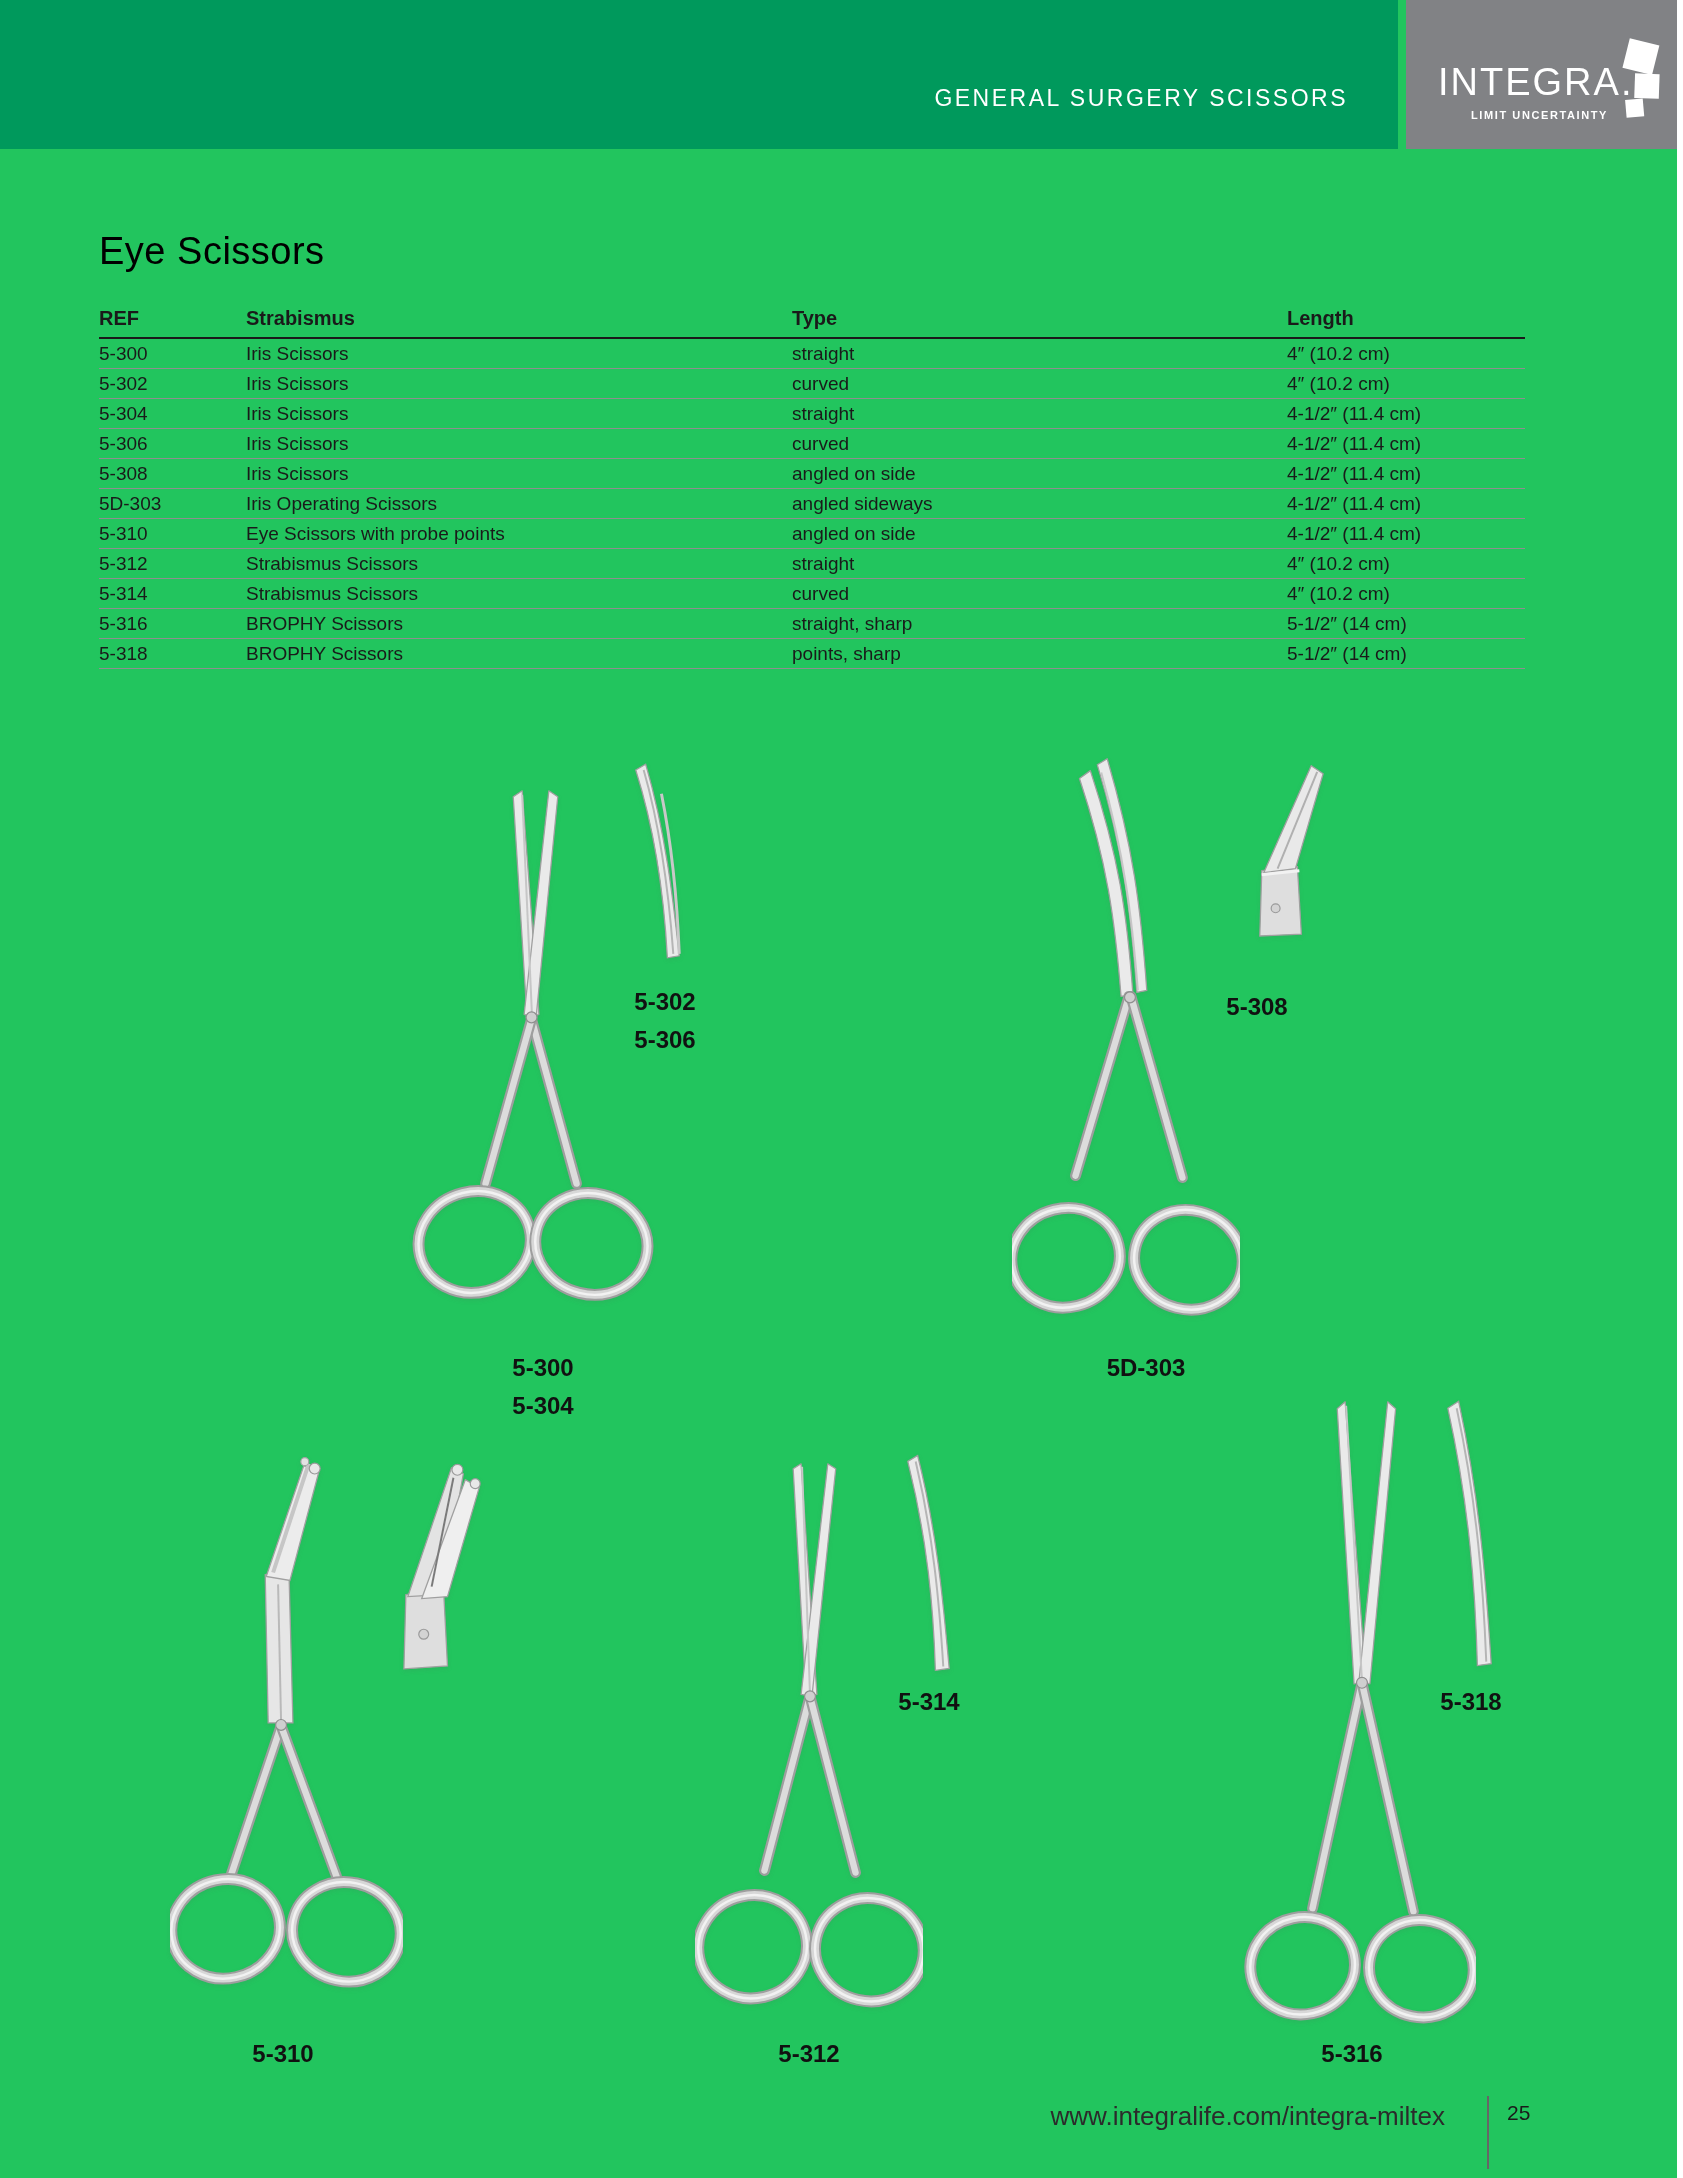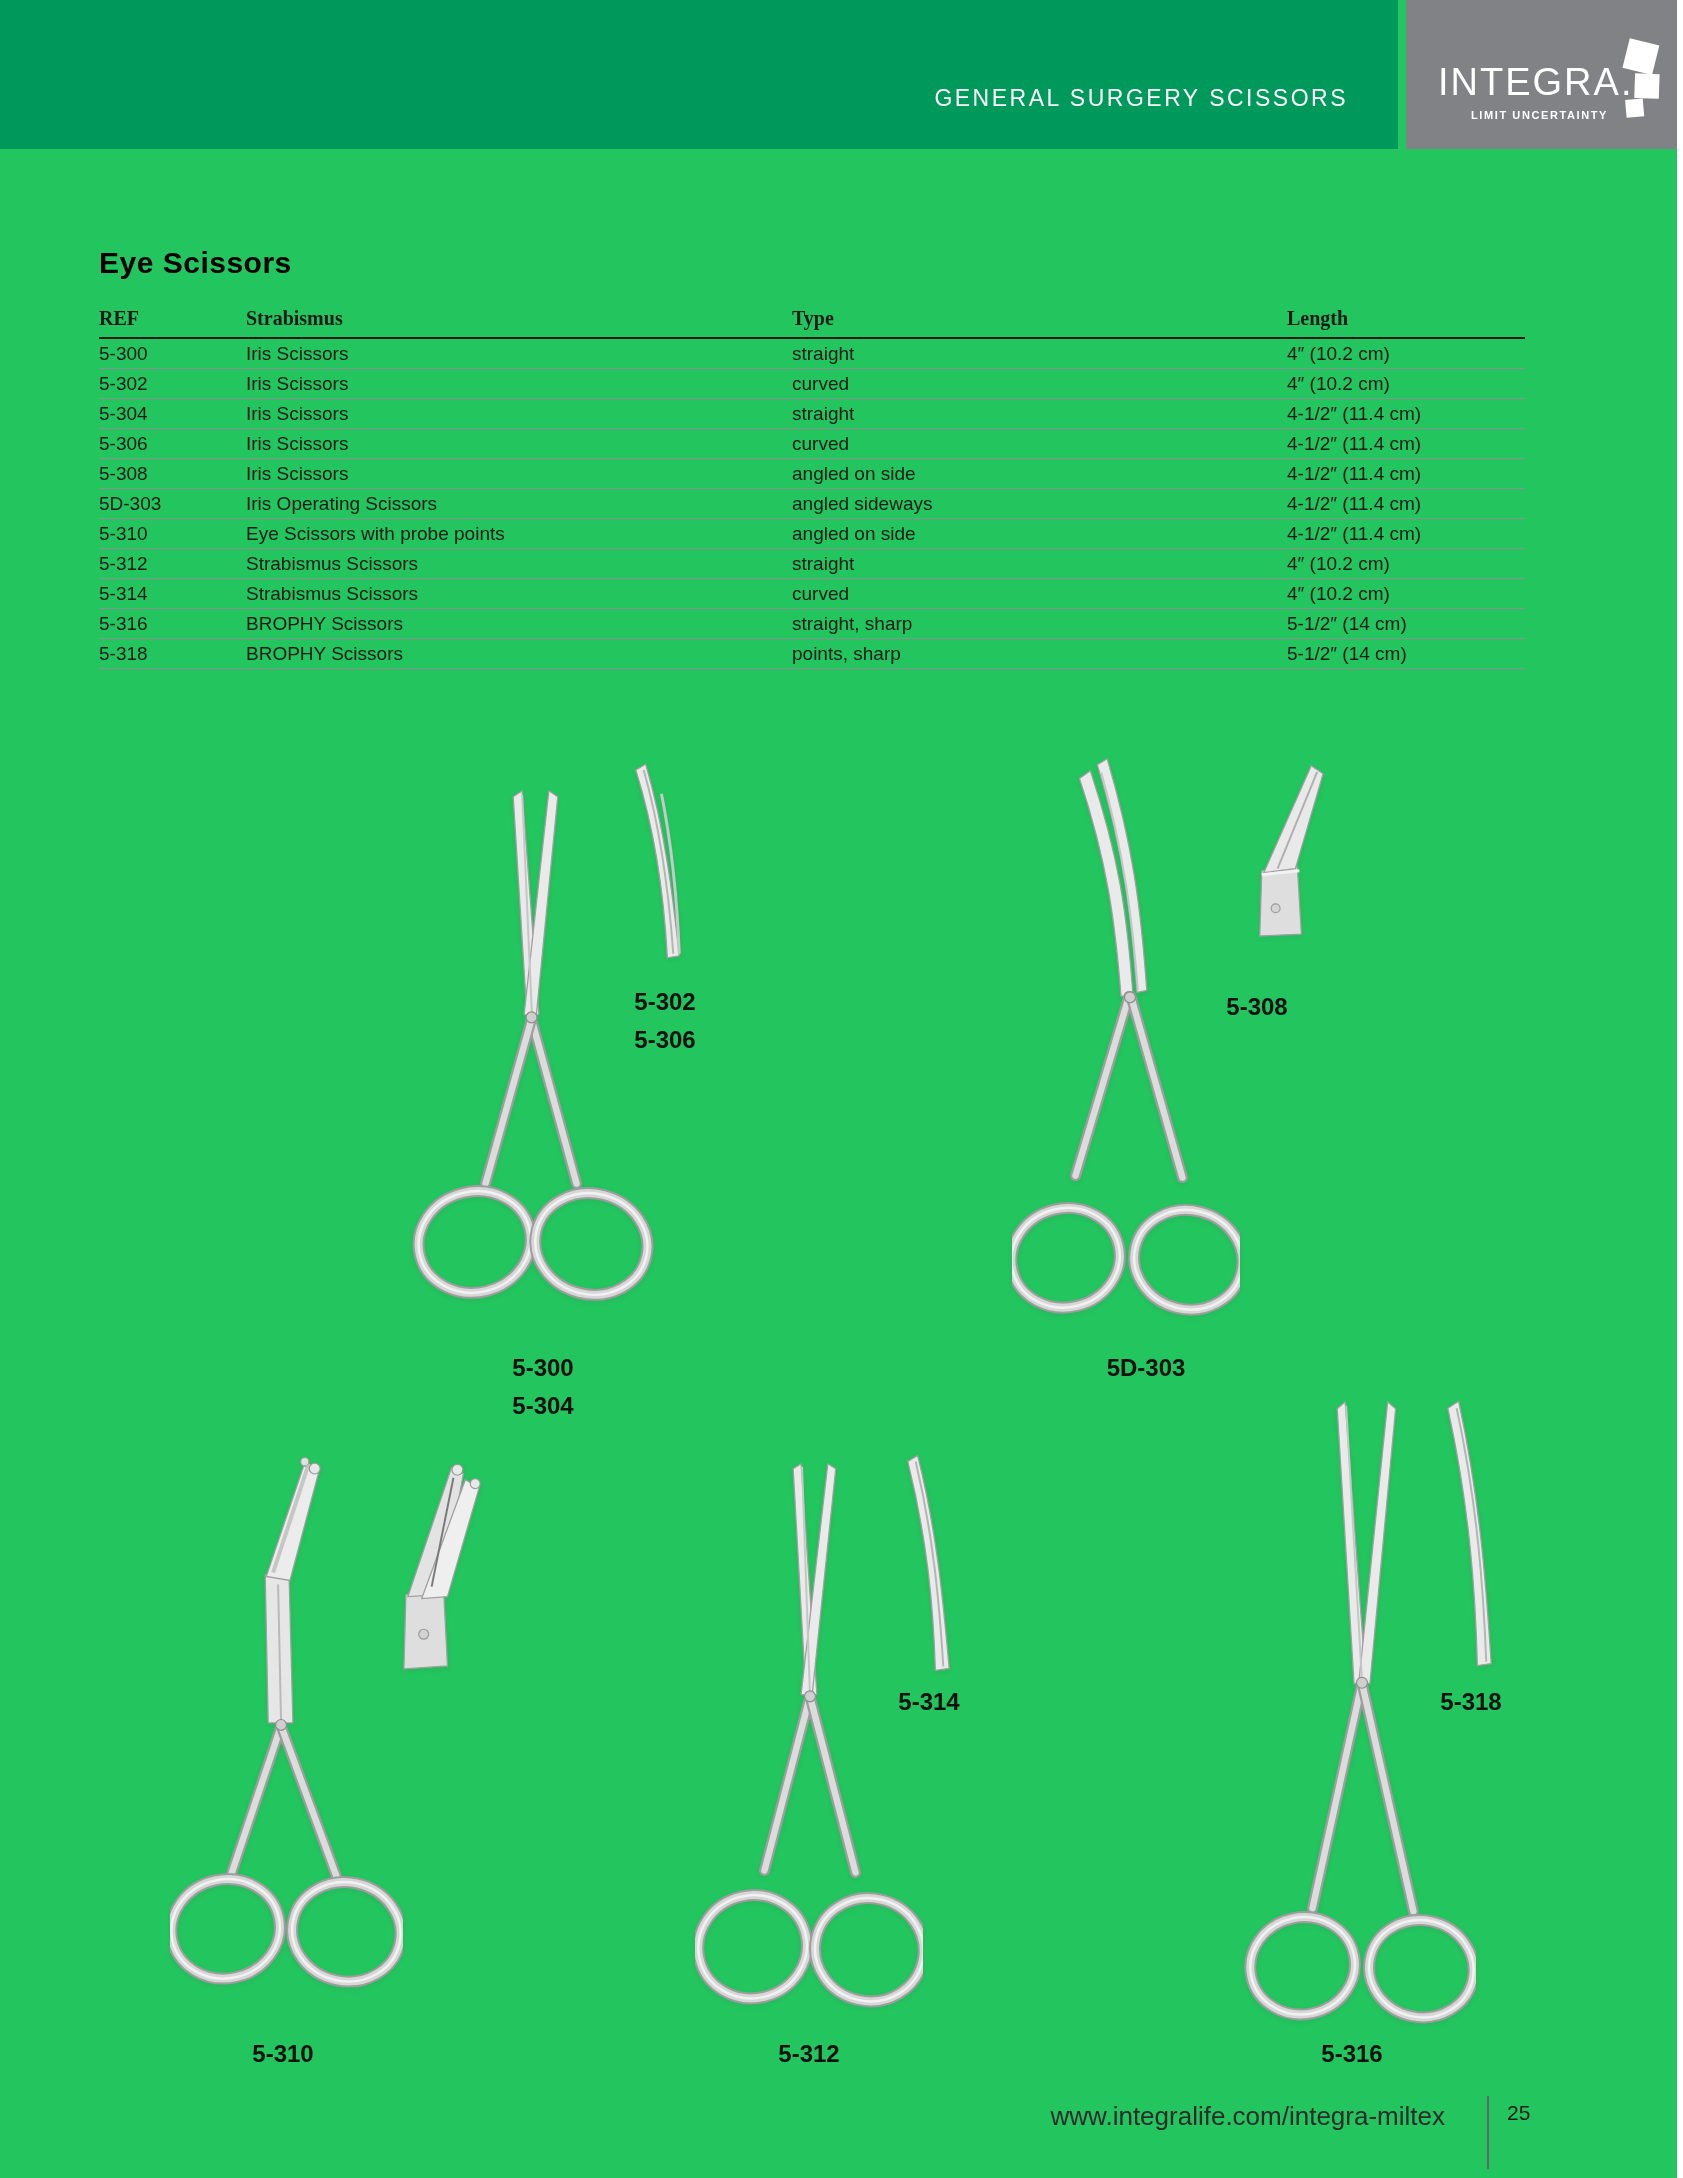--- a/index.html
+++ b/index.html
@@ -8,25 +8,25 @@
 
   
   #banner{position:absolute;left:0;top:0;width:1398px;height:149px;background:#00995C;}
   #banner-title{position:absolute;right:50px;top:85px;color:#fff;font-size:23px;letter-spacing:2.5px;font-weight:400;}
   #brand-box{position:absolute;left:1406px;top:0;width:277px;height:149px;background:#818285;}
   #brand-name{position:absolute;left:32px;top:61px;color:#fff;font-size:38px;letter-spacing:2px;font-weight:400;}
   #brand-tagline{position:absolute;left:22px;top:109px;width:180px;text-align:right;color:#fff;font-size:11px;font-weight:bold;letter-spacing:1.6px;}
   #brand-blocks{position:absolute;left:210px;top:38px;}
 
   
-  #page-title{position:absolute;left:99px;top:246px;font-size:30px;font-weight:bold;color:#000;letter-spacing:0.5px;}
+  #page-title{position:absolute;left:99px;top:230px;font-size:38px;font-weight:normal;color:#000;letter-spacing:0.5px;}
 
   
   #spec-table{position:absolute;left:99px;top:307px;width:1426px;border-collapse:collapse;table-layout:fixed;}
-  #spec-table th{font-size:20px;font-weight:bold;text-align:left;padding:0 0 7px 0;border-bottom:2px solid #1a1a1a;font-family:Liberation Serif, serif;}
+  #spec-table th{font-size:20px;font-weight:bold;text-align:left;padding:0 0 7px 0;border-bottom:2px solid #1a1a1a;}
   #spec-table td{font-size:19px;font-weight:400;height:29px;padding:0;border-bottom:1px solid #8f8f8f;vertical-align:middle;}
   .col-ref{width:147px;}
   .col-desc{width:546px;}
   .col-type{width:495px;}
   .col-len{width:238px;}
 
   
   .fig{position:absolute;filter:drop-shadow(0 2px 2px rgba(90,90,90,0.12));}
   .fig-label{position:absolute;transform:translateX(-50%);text-align:center;font-size:24px;font-weight:bold;color:#111;line-height:38px;white-space:nowrap;}
 

